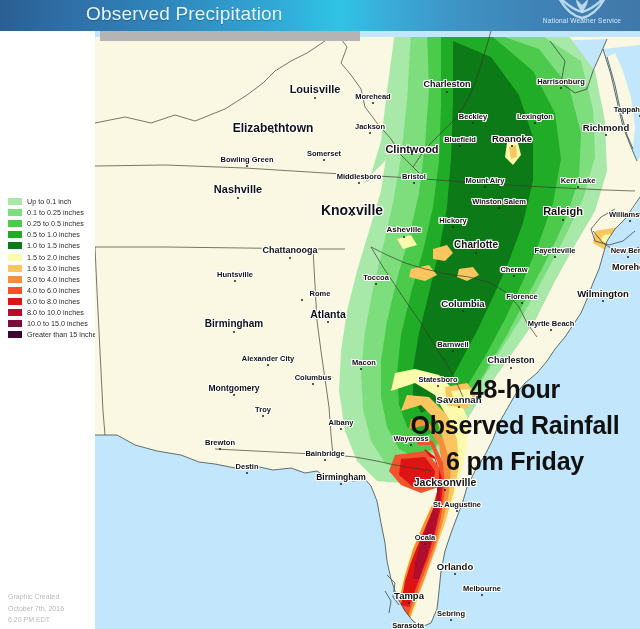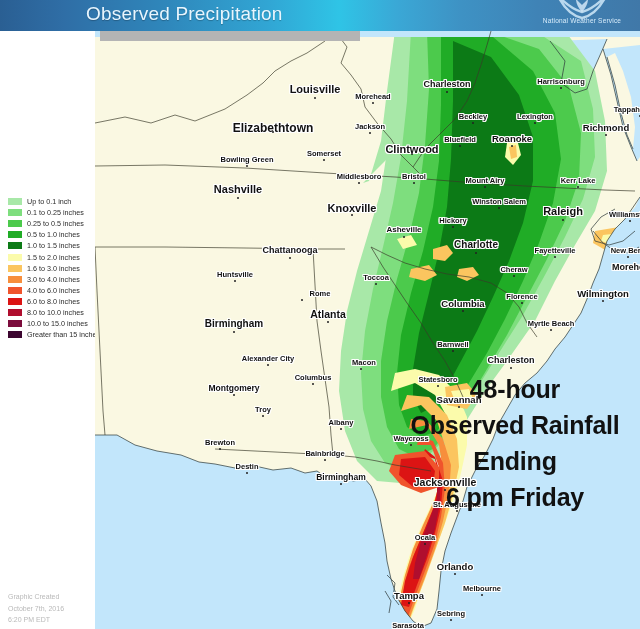--- a/index.html
+++ b/index.html
@@ -321,21 +321,21 @@
         <div class="city" style="left: 264px; top: 140.5px; font-size: 7.5px;">Middlesboro</div>
         <div class="citydot" style="left: 264px; top: 151px;"></div>
         <div class="city" style="left: 319px; top: 140.5px; font-size: 7.5px;">Bristol</div>
         <div class="citydot" style="left: 319px; top: 151px;"></div>
         <div class="city" style="left: 390px; top: 144.5px; font-size: 7.5px;">Mount Airy</div>
         <div class="citydot" style="left: 390px; top: 155px;"></div>
         <div class="city" style="left: 483px; top: 144.5px; font-size: 7.5px;">Kerr Lake</div>
         <div class="citydot" style="left: 483px; top: 155px;"></div>
         <div class="city" style="left: 143px; top: 152px; font-size: 11px;">Nashville</div>
         <div class="citydot" style="left: 143px; top: 166px;"></div>
-        <div class="city" style="left: 257px; top: 171px; font-size: 11px;">Knoxville</div>
+        <div class="city" style="left: 257px; top: 171px; font-size: 14px;">Knoxville</div>
         <div class="citydot" style="left: 257px; top: 183px;"></div>
         <div class="city" style="left: 404px; top: 165.5px; font-size: 7.5px;">Winston Salem</div>
         <div class="citydot" style="left: 404px; top: 176px;"></div>
         <div class="city" style="left: 468px; top: 174px; font-size: 11px;">Raleigh</div>
         <div class="citydot" style="left: 468px; top: 188px;"></div>
         <div class="city" style="left: 535px; top: 178.5px; font-size: 7.5px;">Williamston</div>
         <div class="citydot" style="left: 535px; top: 189px;"></div>
         <div class="city" style="left: 309px; top: 194px; font-size: 8px;">Asheville</div>
         <div class="citydot" style="left: 309px; top: 205px;"></div>
         <div class="city" style="left: 358px; top: 184.5px; font-size: 7.5px;">Hickory</div>
@@ -412,18 +412,17 @@
         <div class="city" style="left: 314px; top: 558.5px; font-size: 9.5px;">Tampa</div>
         <div class="citydot" style="left: 314px; top: 571px;"></div>
         <div class="city" style="left: 356px; top: 577.5px; font-size: 7.5px;">Sebring</div>
         <div class="citydot" style="left: 356px; top: 588px;"></div>
         <div class="city" style="left: 313px; top: 589.5px; font-size: 7.5px;">Sarasota</div>
       </div>
 
     <div class="bigtext">
       <div>48-hour</div>
       <div>Observed Rainfall</div>
-      <div>Ending</div>
       <div>6 pm Friday</div>
     </div>
   </div>
 
 </div>
 
 </body></html>

